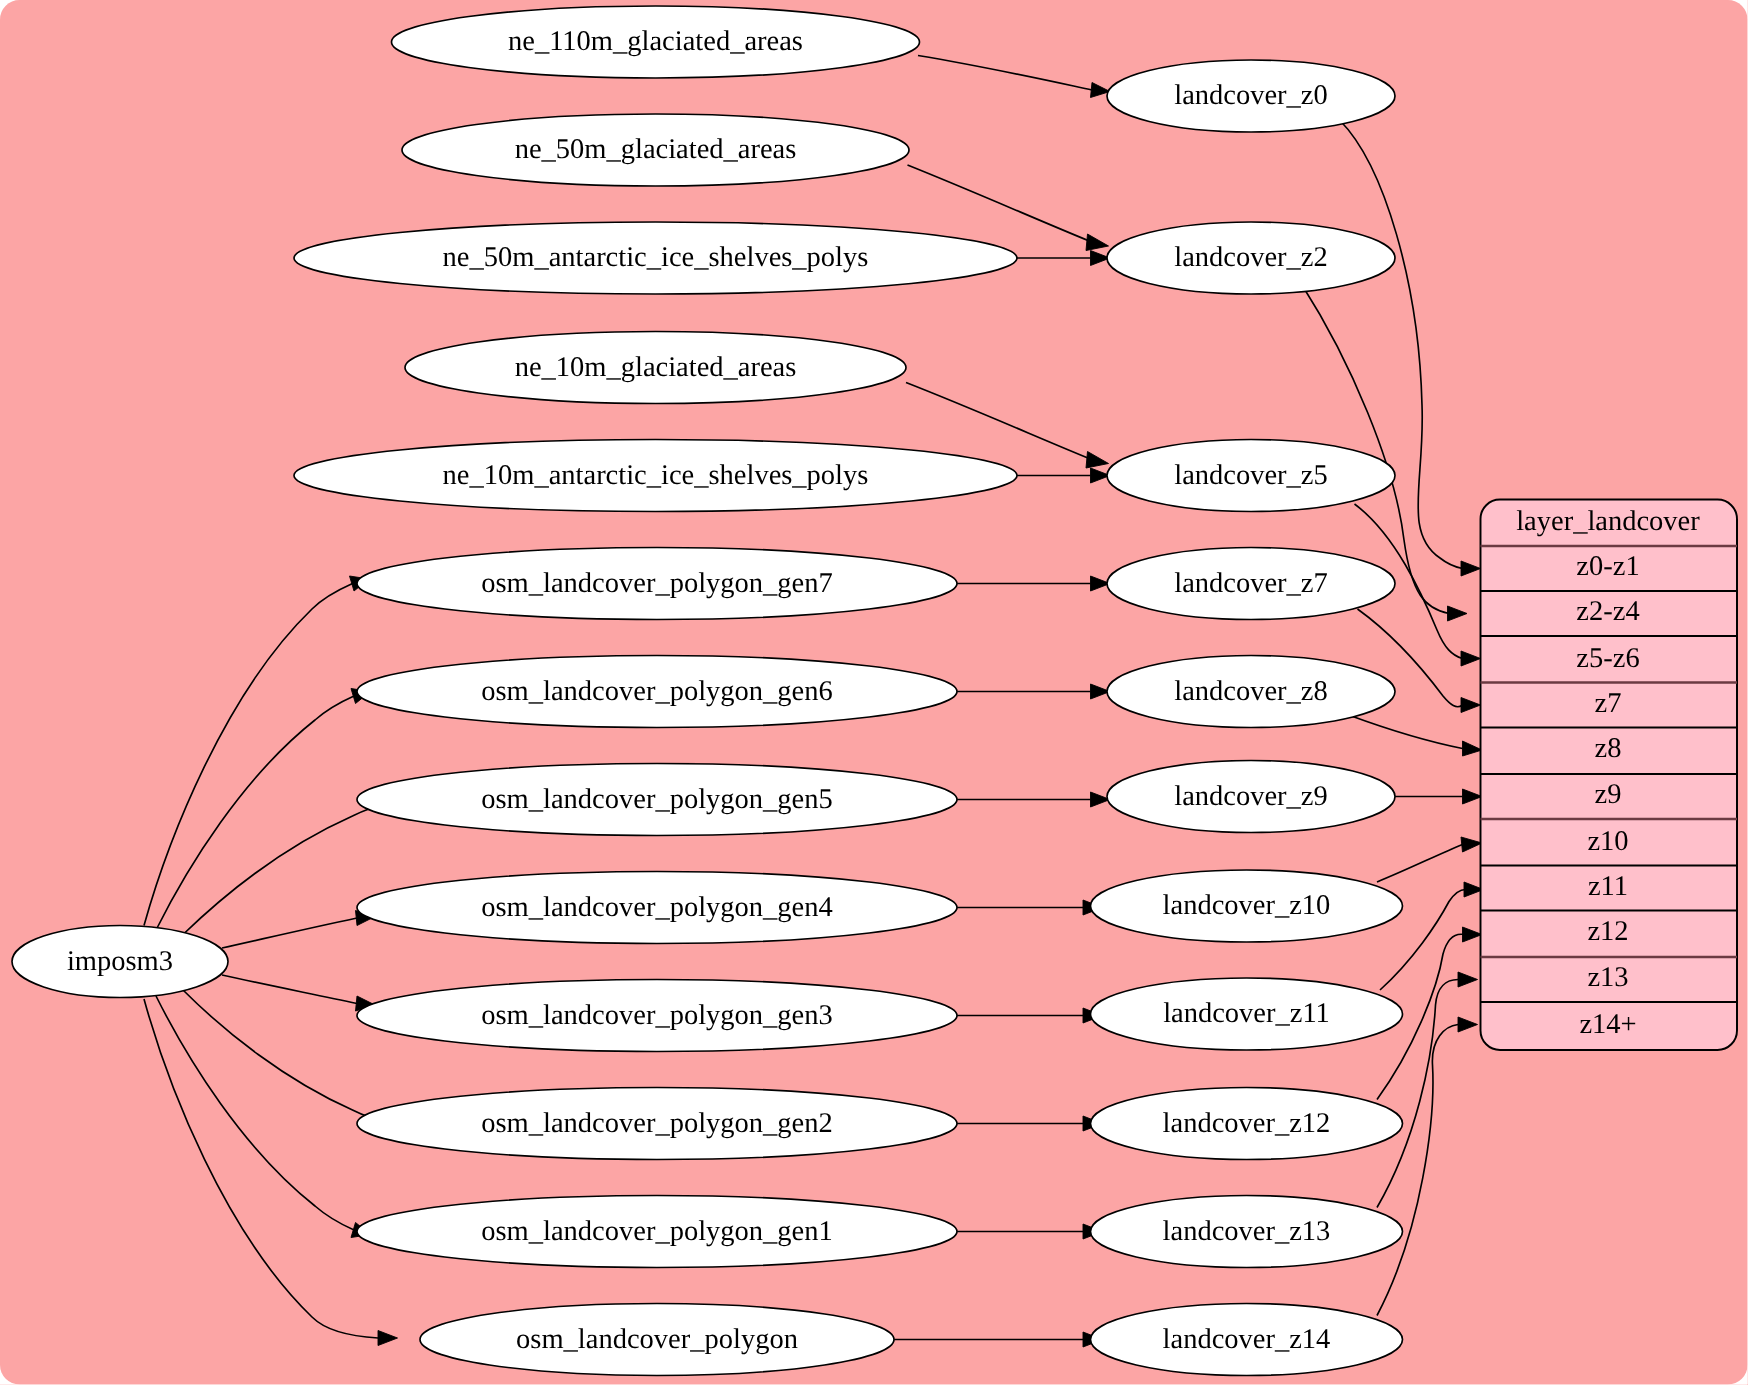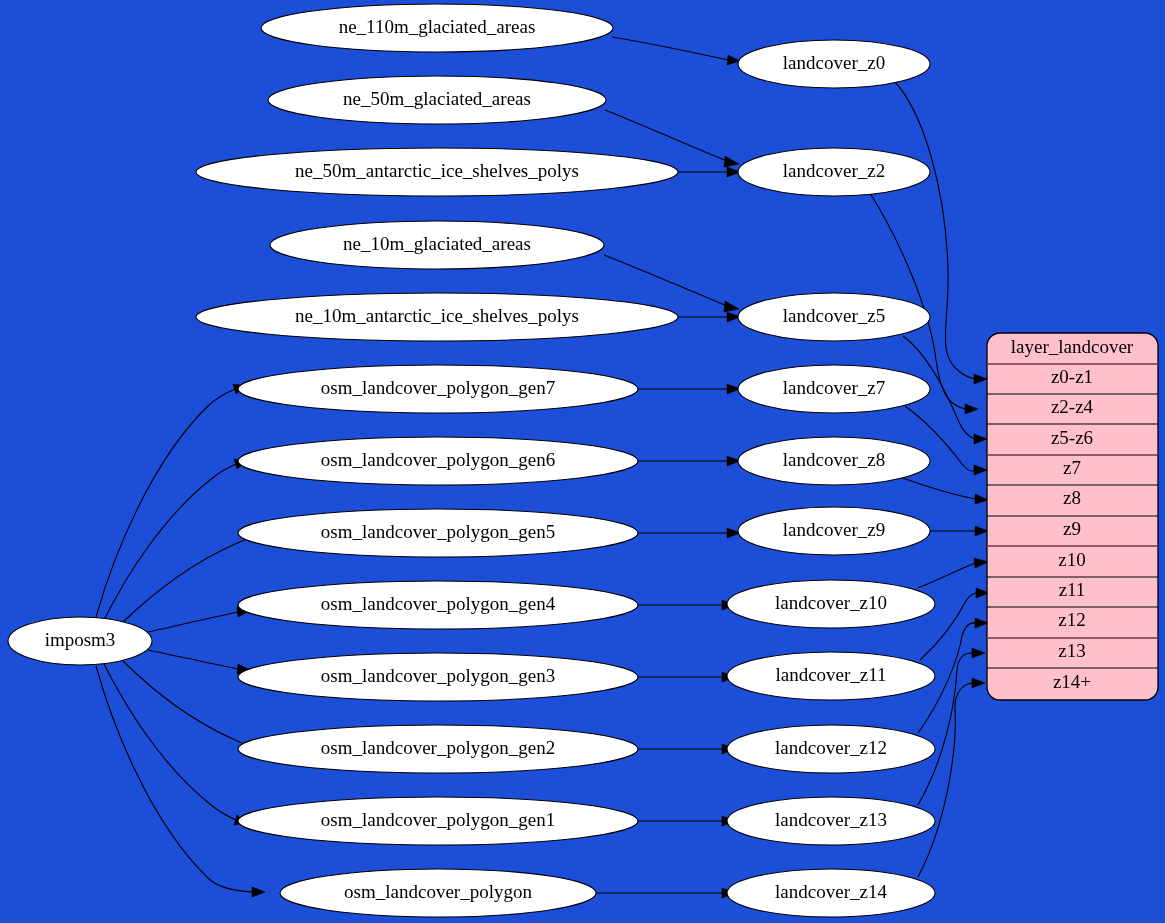--- a/index.html
+++ b/index.html
@@ -4,23 +4,24 @@
 <style>
   html, body {
     margin: 0;
     padding: 0;
     background: #ffffff;
   }
   #graph-root {
     position: relative;
     width: 1165px;
     height: 923px;
-    background: #1d4ed8;
+    background: #fca5a5;
     font-family: "Liberation Serif", "DejaVu Serif", serif;
     overflow: hidden;
+    border-radius: 13px;
   }
   svg#graph-canvas {
     position: absolute;
     left: 0;
     top: 0;
     width: 1165px;
     height: 923px;
   }
   .node-ellipse {
     fill: #ffffff;

